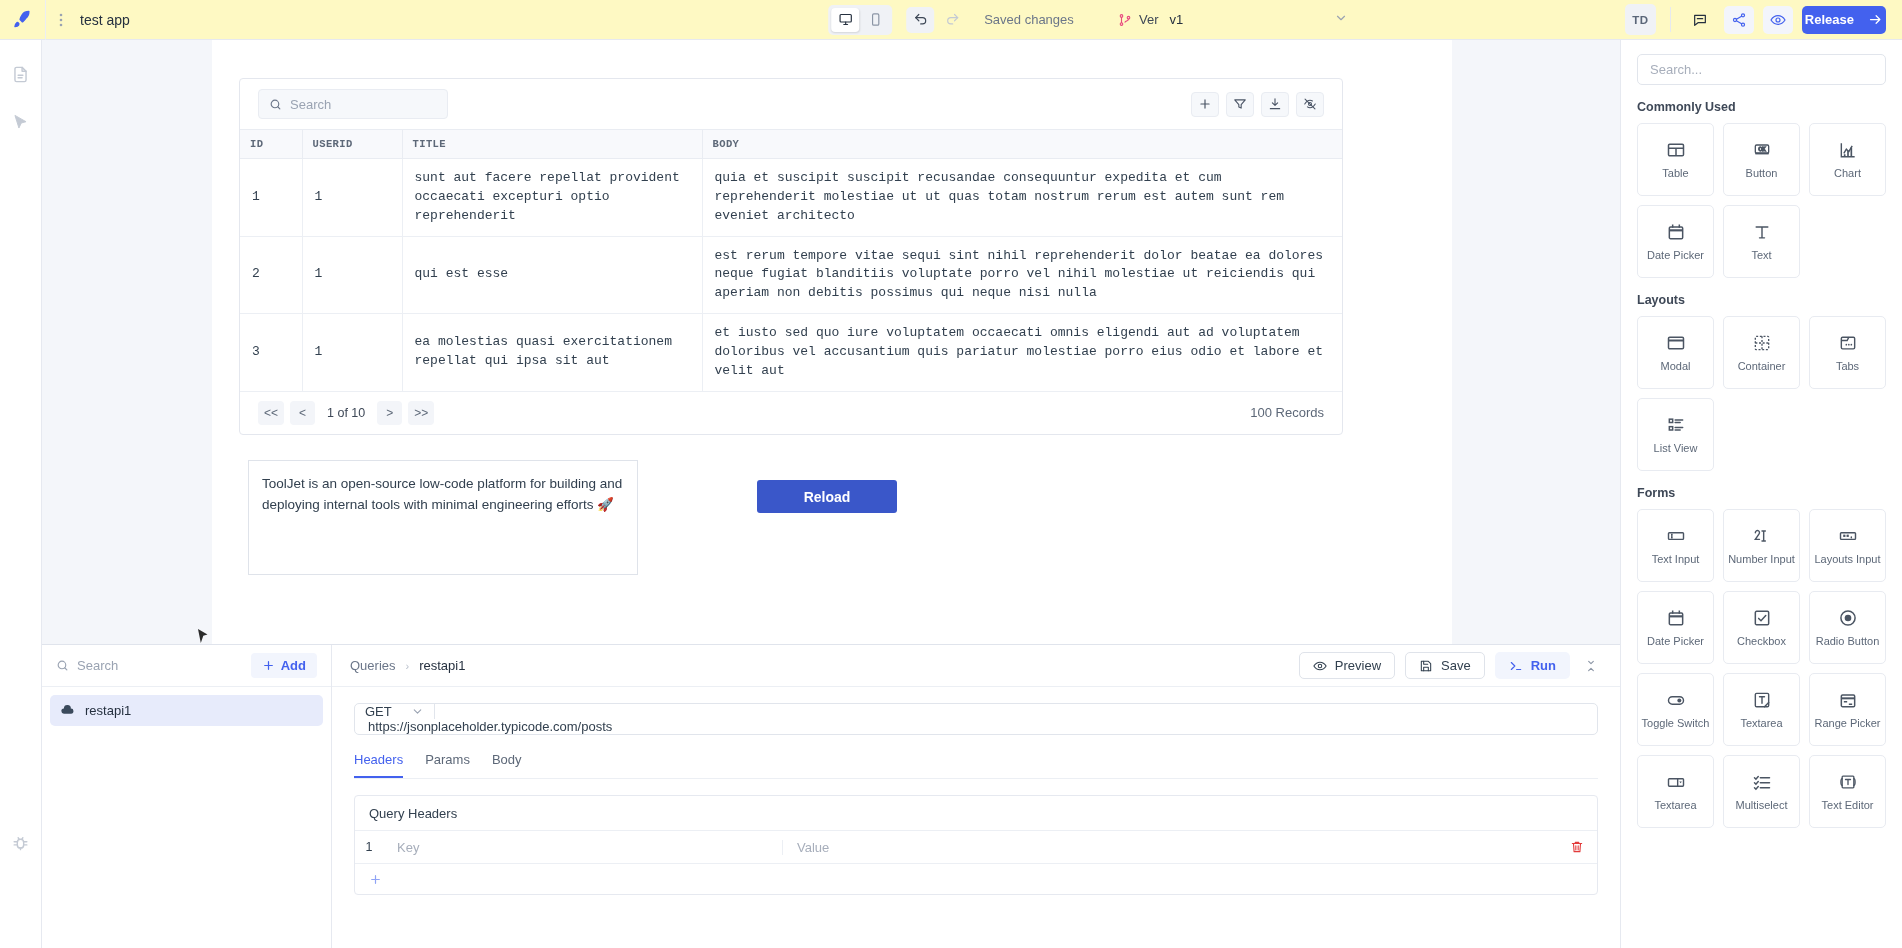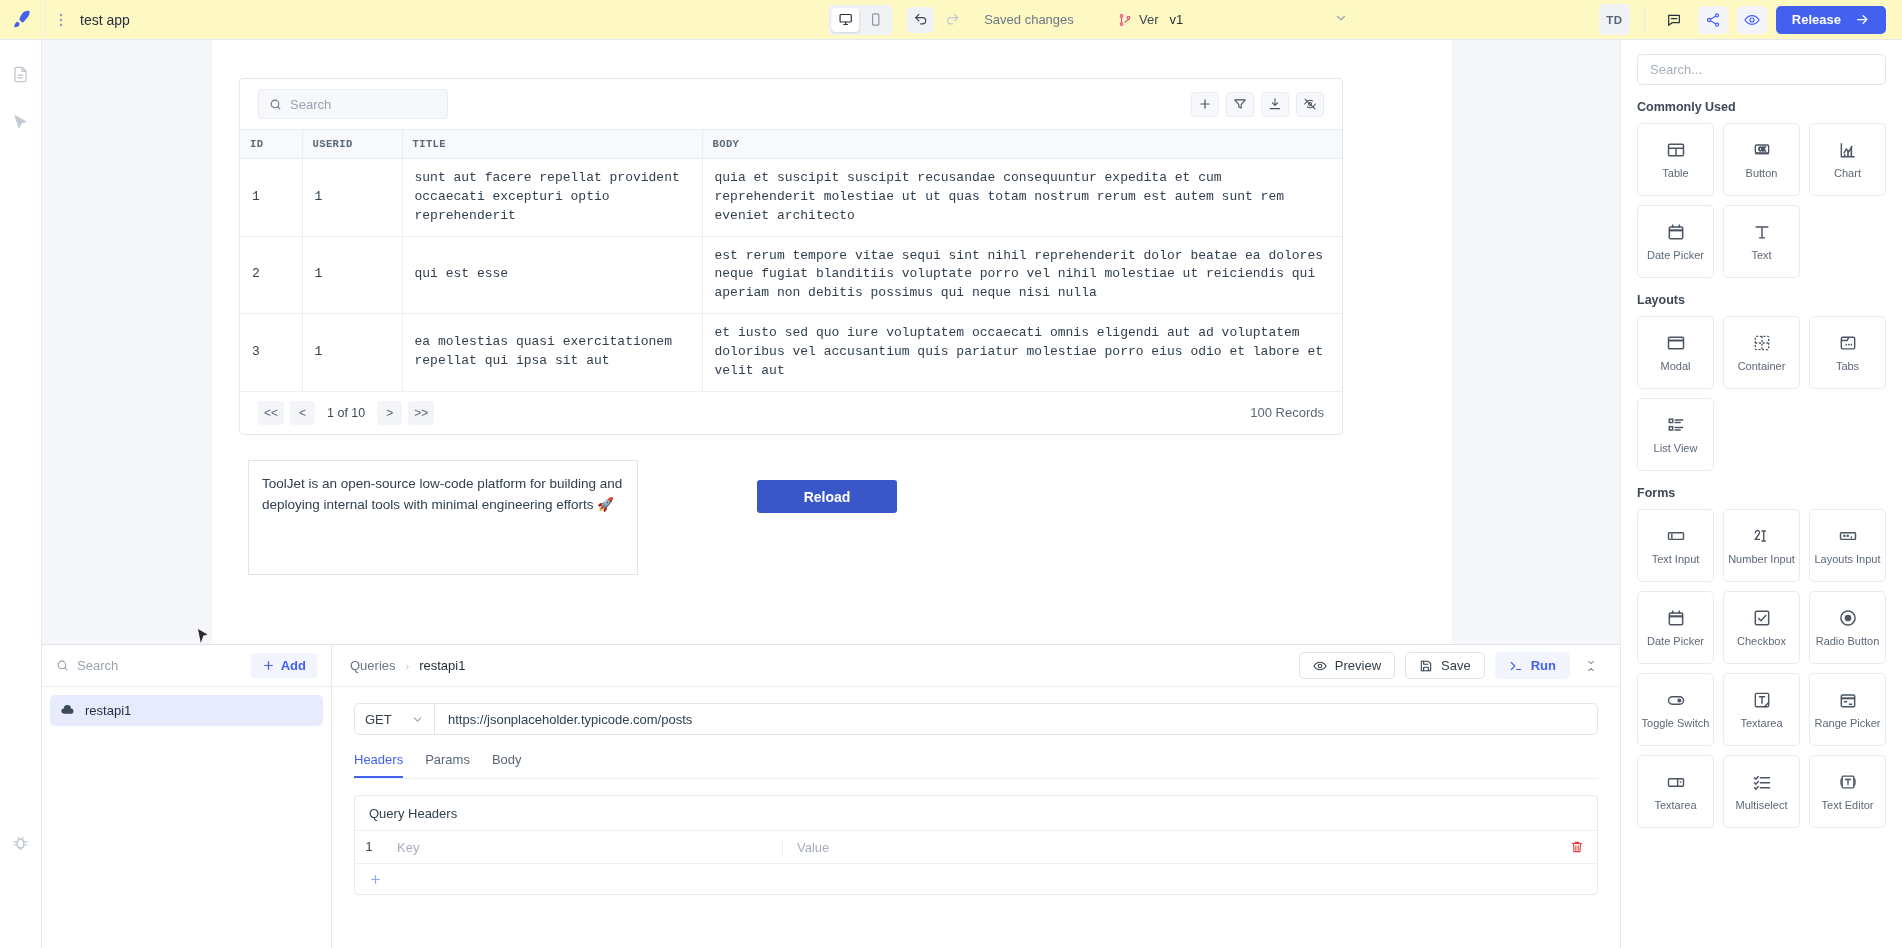--- a/index.html
+++ b/index.html
@@ -27,21 +27,21 @@
   .saved { margin-left:18px; font-size:13px; color:#6b7689; white-space:nowrap; }
   .verbox { position:absolute; left:1118px; display:flex; align-items:center; width:230px; }
   .ver-label { font-size:13px; color:#3e4857; margin-left:7px; }
   .ver-val { font-size:13px; color:#25303f; margin-left:11px; }
   .ver-caret { margin-left:auto; color:#9aa3b2; }
   .tb-right { margin-left:auto; display:flex; align-items:center; gap:9px; padding-right:16px; }
   .avatar { width:31px; height:31px; border-radius:5px; background:#f0f2f6; display:flex; align-items:center; justify-content:center; font-size:11.5px; color:#5a6678; font-weight:bold; letter-spacing:.4px; }
   .tb-sep { width:1px; height:25px; background:#e6e9f0; margin:0 5px; }
   .icobtn { width:30px; height:28px; border-radius:5px; display:flex; align-items:center; justify-content:center; }
   .icobtn.tint { background:#f3f5fb; }
-  .release { height:28px; background:#4361ee; color:#fff; border-radius:5px; display:flex; align-items:center; gap:14px; padding:0 16px; font-size:13px; font-weight:bold; }
+  .release { height:28px; background:#4361ee; color:#fff; border-radius:5px; display:flex; align-items:center; gap:14px; padding:0 3px; font-size:13px; font-weight:bold; }
 
   
   .body { flex:1; display:flex; min-height:0; }
 
   
   .rail { width:42px; background:#fff; border-right:1px solid #e6e9f0; display:flex; flex-direction:column; align-items:center; padding-top:18px; flex:0 0 42px; position:relative; }
   .rail-ico { width:30px; height:32px; display:flex; align-items:center; justify-content:center; color:#c4cad4; margin-bottom:16px; }
   .rail-bottom { position:absolute; bottom:74px; }
 
   .center-col { flex:1; display:flex; flex-direction:column; min-width:0; }
@@ -85,21 +85,21 @@
   .qhead { height:42px; display:flex; align-items:center; padding:0 18px; border-bottom:1px solid #eceff4; }
   .crumb { font-size:13px; color:#6b7689; }
   .crumb-sep { margin:0 10px; color:#b9c0cc; font-size:11px; }
   .crumb-cur { font-size:13px; color:#25303f; }
   .qbtns { margin-left:auto; display:flex; align-items:center; gap:10px; }
   .qbtn { display:flex; align-items:center; gap:8px; height:27px; padding:0 13px; border:1px solid #dfe3ea; border-radius:5px; font-size:13px; color:#32404f; background:#fff; }
   .qbtn.run { background:#f2f5fd; border-color:transparent; color:#4361ee; font-weight:bold; }
   .collapse { width:22px; display:flex; align-items:center; justify-content:center; color:#8b95a5; }
 
   .qbody { flex:1; padding:16px 22px 0 22px; overflow:hidden; }
-  .urlrow { display:flex; height:32px; border:1px solid #e1e5ec; border-radius:5px; overflow:hidden; }
+  .urlrow { display:flex; height:32px; border:1px solid #e1e5ec; border-radius:5px; overflow:hidden;flex-direction:column; }
   .method { width:80px; display:flex; align-items:center; justify-content:space-between; padding:0 10px; border-right:1px solid #e1e5ec; font-size:13px; color:#32404f; }
   .urlv { flex:1; display:flex; align-items:center; padding:0 13px; font-size:13px; color:#32404f; }
   .qtabs { display:flex; gap:22px; margin-top:17px; border-bottom:1px solid #eceff4; }
   .qtab { padding-bottom:9px; font-size:13px; color:#5d6878; }
   .qtab.active { color:#4361ee; border-bottom:2px solid #4361ee; }
   .hdrbox { margin-top:16px; border:1px solid #e6e9f0; border-radius:4px; }
   .hdrbox-t { height:34px; display:flex; align-items:center; padding:0 14px; font-size:13px; color:#32404f; }
   .hdr-row { display:flex; align-items:center; height:34px; border-top:1px solid #eceff4; border-bottom:1px solid #eceff4; }
   .hdr-num { width:28px; text-align:center; font-size:12.5px; color:#32404f; }
   .hdr-key { flex:0 0 400px; padding:0 14px; font-size:13px; color:#a7aebb; border-right:1px solid #eceff4; }

